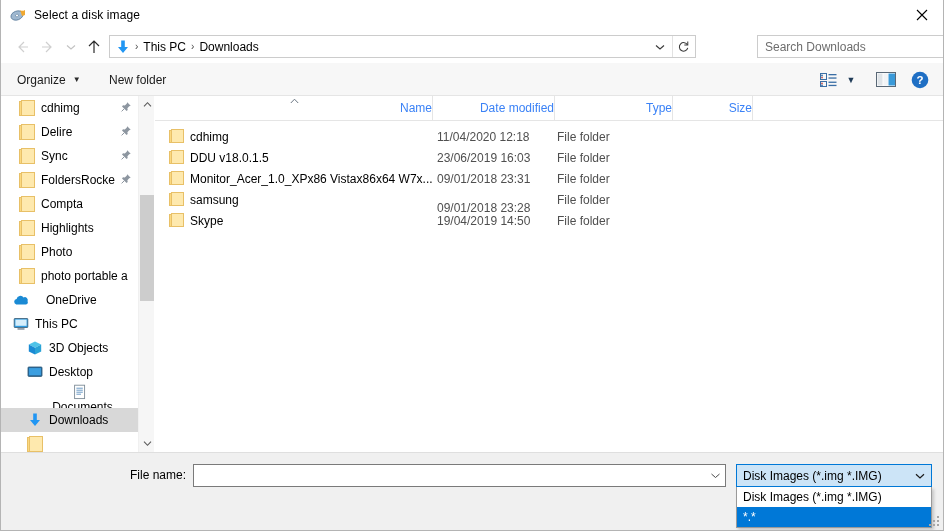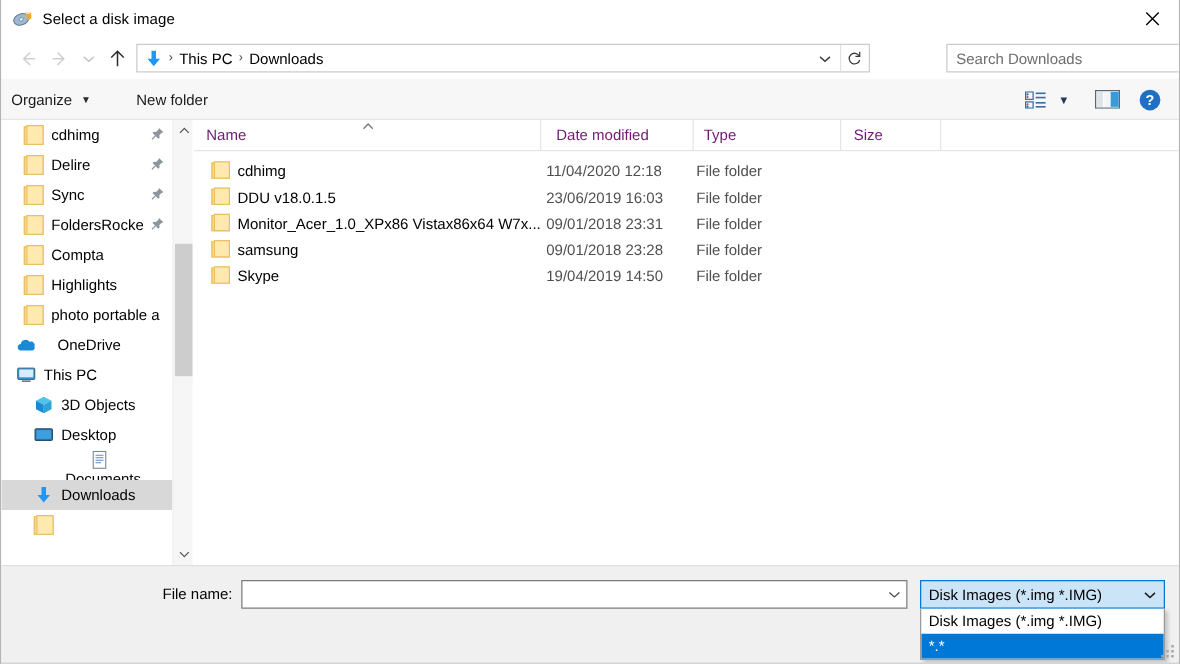--- a/index.html
+++ b/index.html
@@ -230,24 +230,25 @@
   .colhead {
     position: relative;
     height: 25px;
     border-bottom: 1px solid #e5e5e5;
   }
   .col {
     position: absolute;
     top: 0; height: 24px;
     display: flex; align-items: center;
     font-size: 12px;
-    color: #701a75;
+    color: #3b82f6;
     padding-left: 10px;
     border-right: 1px solid #e5e5e5;
     white-space: nowrap;
+    justify-content: flex-end;
   }
   .sort-arrow {
     position: absolute;
     top: 1px;
     font-size: 9px;
     color: #5c6672;
     line-height: 1;
   }
   .rows { position: relative; padding-top: 5px; }
   .row {
@@ -462,21 +463,21 @@
     <span class="ph">Search Downloads</span>
     <span class="search-icon">
       <svg width="14" height="14" viewBox="0 0 14 14">
         <circle cx="5.7" cy="5.7" r="3.9" stroke="#4a4a4a" stroke-width="1.1" fill="none"></circle>
         <path d="M8.7 8.7 L12.4 12.6" stroke="#4a4a4a" stroke-width="1.2"></path>
       </svg>
     </span>
   </div>
 
   <div class="cmdbar">
-    <div class="cmd-item" style="left:0;">
+    <div class="cmd-item" style="left:8px;">
       <span>Organize</span>
       <span class="cmd-caret">▼</span>
     </div>
     <div class="cmd-item" style="left:100px;">
       <span>New folder</span>
     </div>
 
     <div class="cmd-right" style="left:814px; width:26px;">
       <svg width="17" height="14" viewBox="0 0 17 14">
         <rect x="0.5" y="0.5" width="6" height="6" fill="none" stroke="#3a6ea5" stroke-width="1"></rect>
@@ -581,20 +582,29 @@
         </span>
         <span class="nav-label">Highlights</span>
       </div>
       <div class="nav-item" style="padding-left: 18px;">
         <span class="nav-ico">
           <span class="folder">
             <span class="back"></span>
             <span class="front"></span>
           </span>
         </span>
+        <span class="nav-label">Photo</span>
+      </div>
+      <div class="nav-item" style="padding-left: 18px;">
+        <span class="nav-ico">
+          <span class="folder">
+            <span class="back"></span>
+            <span class="front"></span>
+          </span>
+        </span>
         <span class="nav-label">photo portable a</span>
       </div>
       <div class="nav-item" style="padding-left: 12px; gap: 11px;">
         <span class="nav-ico"><svg width="16" height="16" viewBox="0 0 16 16">
             <path d="M3.2 12.4 A2.7 2.7 0 0 1 3.6 7.1 A3.9 3.9 0 0 1 10.6 5.4 A3 3 0 0 1 14.6 9.2 A2.4 2.4 0 0 1 13 12.4 Z" fill="#1a8ad4"></path>
           </svg></span>
         <span class="nav-label">OneDrive</span>
       </div>
       <div class="nav-item" style="padding-left: 12px;">
         <span class="nav-ico"><svg width="16" height="16" viewBox="0 0 16 16">
@@ -713,21 +723,21 @@
           <span class="cell muted" style="left: 522px; width: 80px;"></span>
         </div>
         <div class="row">
           <span class="row-folder-ico">
             <span class="folder">
               <span class="back"></span>
               <span class="front"></span>
             </span>
           </span>
           <span class="cell" style="left: 35px; width: 243px;">samsung</span>
-          <span class="cell muted" style="left: 282px; width: 120px;">09/01/2018 23:28</span>
+          <span class="cell muted" style="left: 282px; width: 120px; margin-top: 8px;">09/01/2018 23:28</span>
           <span class="cell muted" style="left: 402px; width: 120px;">File folder</span>
           <span class="cell muted" style="left: 522px; width: 80px;"></span>
         </div>
         <div class="row">
           <span class="row-folder-ico">
             <span class="folder">
               <span class="back"></span>
               <span class="front"></span>
             </span>
           </span>

